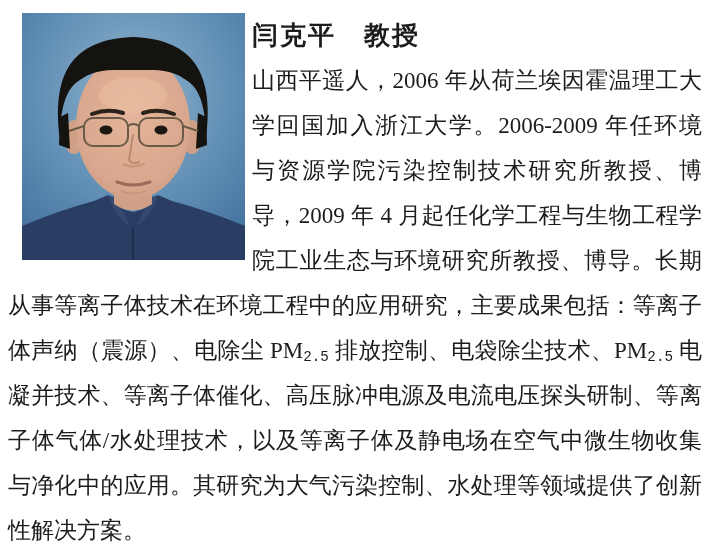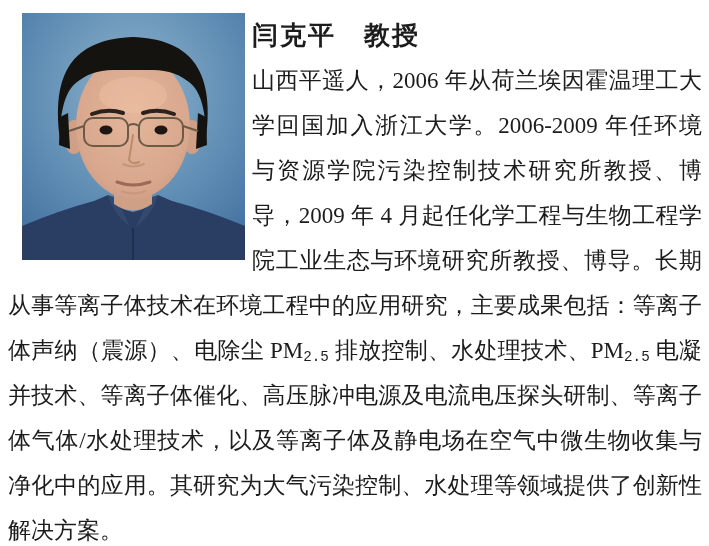--- a/index.html
+++ b/index.html
@@ -122,15 +122,15 @@
       <path class="nose" d="M111 122 L107 147 Q111 152 117 149"></path>
       <path class="nose" d="M101 151 Q111 156 122 151" opacity="0.7"></path>
 
       <path class="mouth" d="M95 169 Q111 175 128 169"></path>
       <path d="M99 178 Q111 183 124 178" stroke="#c49079" stroke-width="2" fill="none" opacity="0.7"></path>
     </svg>
   </div>
 
   <h1 class="doc-title">闫克平　教授</h1>
 
-  <p class="bio"><span>山西平遥人，2006 年从荷兰埃因霍温理工大学回国加入浙江大学。2006-2009 年任环境与资源学院污染控制技术研究所教授、博导，2009 年 4 月起任化学工程与生物工程学院工业生态与环境研究所教授、博导。长期从事等离子体技术在环境工程中的应用研究，主要成果包括：等离子体声纳（震源）、电除尘 PM</span><sub>2.5</sub><span> 排放控制、水处理技术、PM</span><sub>2.5</sub><span> 电凝并技术、等离子体催化、高压脉冲电源及电流电压探头研制、等离子体气体/水处理技术，以及等离子体及静电场在空气中微生物收集与净化中的应用。其研究为大气污染控制、水处理等领域提供了创新性解决方案。</span></p>
+  <p class="bio"><span>山西平遥人，2006 年从荷兰埃因霍温理工大学回国加入浙江大学。2006-2009 年任环境与资源学院污染控制技术研究所教授、博导，2009 年 4 月起任化学工程与生物工程学院工业生态与环境研究所教授、博导。长期从事等离子体技术在环境工程中的应用研究，主要成果包括：等离子体声纳（震源）、电除尘 PM</span><sub>2.5</sub><span> 排放控制、电袋除尘技术、PM</span><sub>2.5</sub><span> 电凝并技术、等离子体催化、高压脉冲电源及电流电压探头研制、等离子体气体/水处理技术，以及等离子体及静电场在空气中微生物收集与净化中的应用。其研究为大气污染控制、水处理等领域提供了创新性解决方案。</span></p>
 
 </div>
 
 </body></html>

